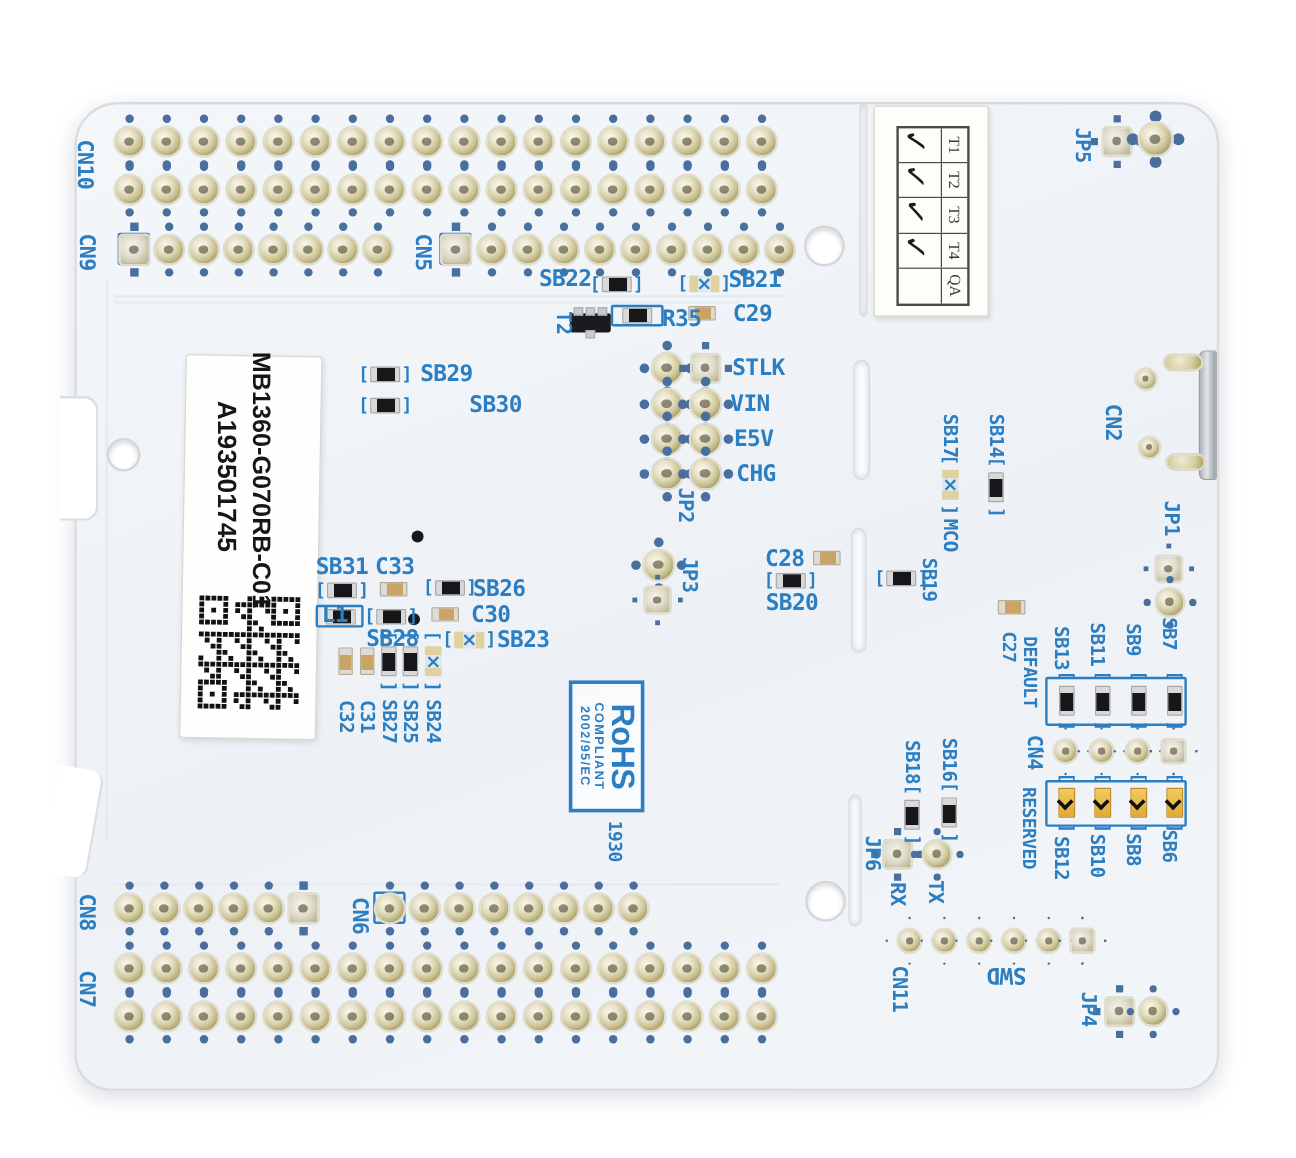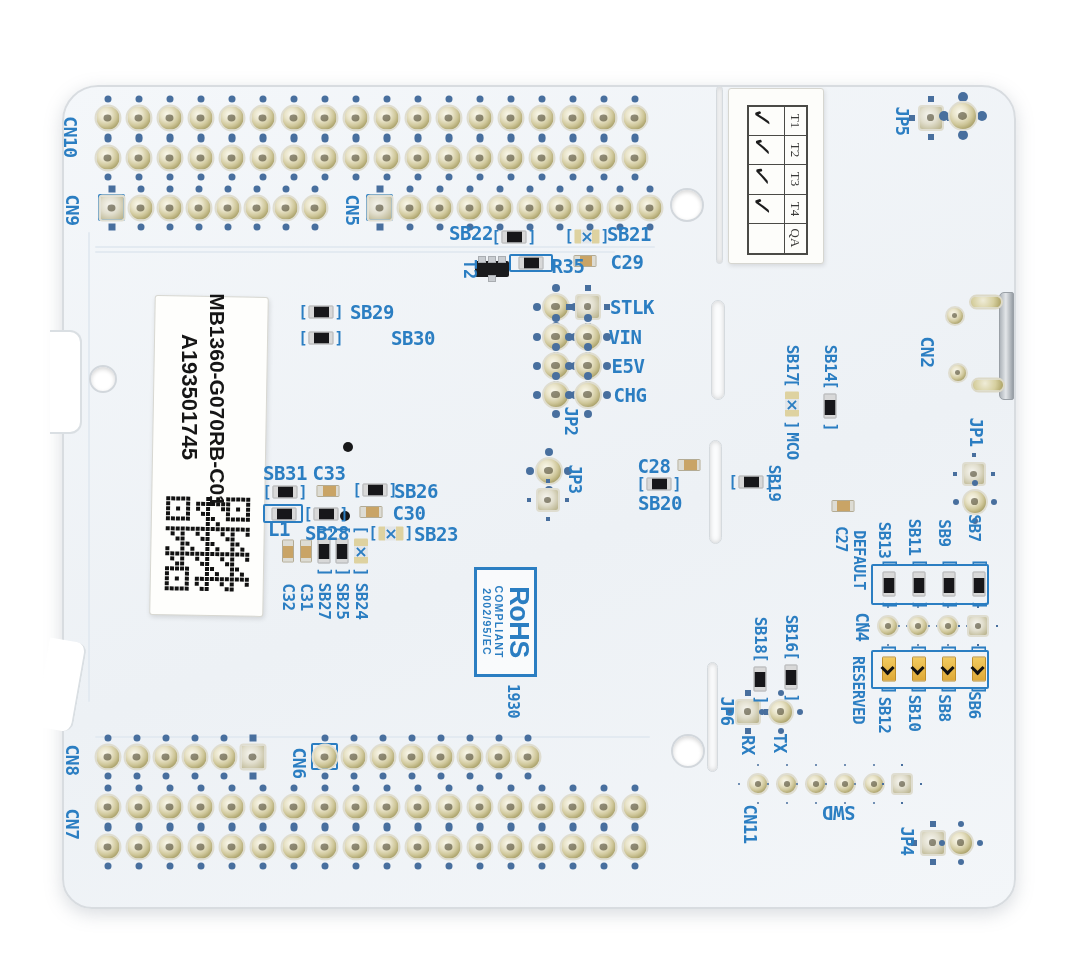--- a/index.html
+++ b/index.html
@@ -654,21 +654,21 @@
       <div class="lbl" style="left: 568px; top: 266px; font-size: 19px; transform: translate(-50%, -50%) rotate(0deg);">R35</div>
       <div class="lbl" style="left: 372px; top: 312px; font-size: 19px; transform: translate(-50%, -50%) rotate(0deg);">SB29</div>
       <div class="lbl" style="left: 372px; top: 338px; font-size: 19px; transform: translate(-50%, -50%) rotate(0deg); margin-left: 41px;">SB30</div>
       <div class="lbl" style="left: 632px; top: 307px; font-size: 19px; transform: translate(-50%, -50%) rotate(0deg);">STLK</div>
       <div class="lbl" style="left: 625px; top: 337px; font-size: 19px; transform: translate(-50%, -50%) rotate(0deg);">VIN</div>
       <div class="lbl" style="left: 628px; top: 366px; font-size: 19px; transform: translate(-50%, -50%) rotate(0deg);">E5V</div>
       <div class="lbl" style="left: 630px; top: 395px; font-size: 19px; transform: translate(-50%, -50%) rotate(0deg);">CHG</div>
       <div class="lbl" style="left: 570px; top: 421px; font-size: 17px; transform: translate(-50%, -50%) rotate(90deg);">JP2</div>
       <div class="lbl" style="left: 285px; top: 473px; font-size: 19px; transform: translate(-50%, -50%) rotate(0deg);">SB31</div>
       <div class="lbl" style="left: 329px; top: 473px; font-size: 19px; transform: translate(-50%, -50%) rotate(0deg);">C33</div>
-      <div class="lbl" style="left: 279px; top: 529px; font-size: 19px; transform: translate(-50%, -50%) rotate(0deg);">L1</div>
+      <div class="lbl" style="left: 279px; top: 513px; font-size: 19px; transform: translate(-50%, -50%) rotate(0deg);">L1</div>
       <div class="lbl" style="left: 327px; top: 533px; font-size: 19px; transform: translate(-50%, -50%) rotate(0deg);">SB28</div>
       <div class="lbl" style="left: 416px; top: 491px; font-size: 19px; transform: translate(-50%, -50%) rotate(0deg);">SB26</div>
       <div class="lbl" style="left: 409px; top: 513px; font-size: 19px; transform: translate(-50%, -50%) rotate(0deg);">C30</div>
       <div class="lbl" style="left: 436px; top: 534px; font-size: 19px; transform: translate(-50%, -50%) rotate(0deg);">SB23</div>
       <div class="lbl" style="left: 288px; top: 597px; font-size: 16px; transform: translate(-50%, -50%) rotate(90deg);">C32</div>
       <div class="lbl" style="left: 306px; top: 597px; font-size: 16px; transform: translate(-50%, -50%) rotate(90deg);">C31</div>
       <div class="lbl" style="left: 324px; top: 601px; font-size: 16px; transform: translate(-50%, -50%) rotate(90deg);">SB27</div>
       <div class="lbl" style="left: 342px; top: 601px; font-size: 16px; transform: translate(-50%, -50%) rotate(90deg);">SB25</div>
       <div class="lbl" style="left: 361px; top: 601px; font-size: 16px; transform: translate(-50%, -50%) rotate(90deg);">SB24</div>
       <div class="lbl" style="left: 574px; top: 479px; font-size: 17px; transform: translate(-50%, -50%) rotate(90deg);">JP3</div>

